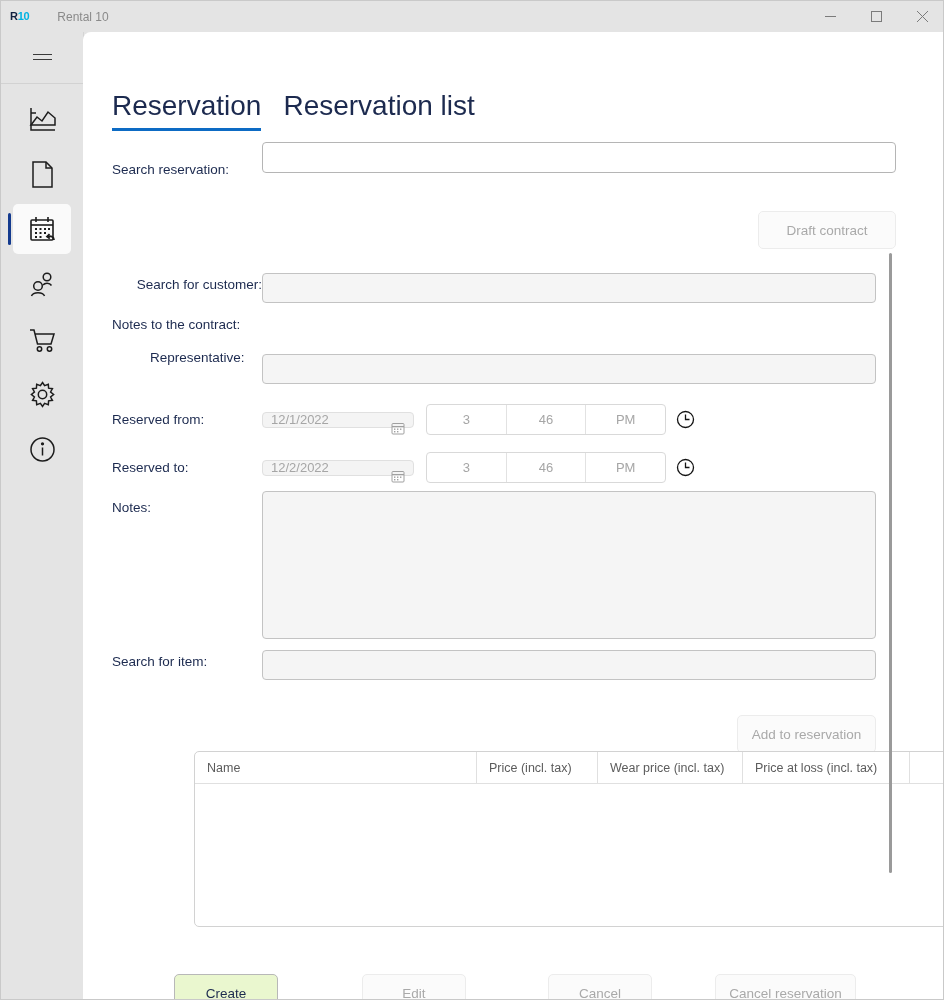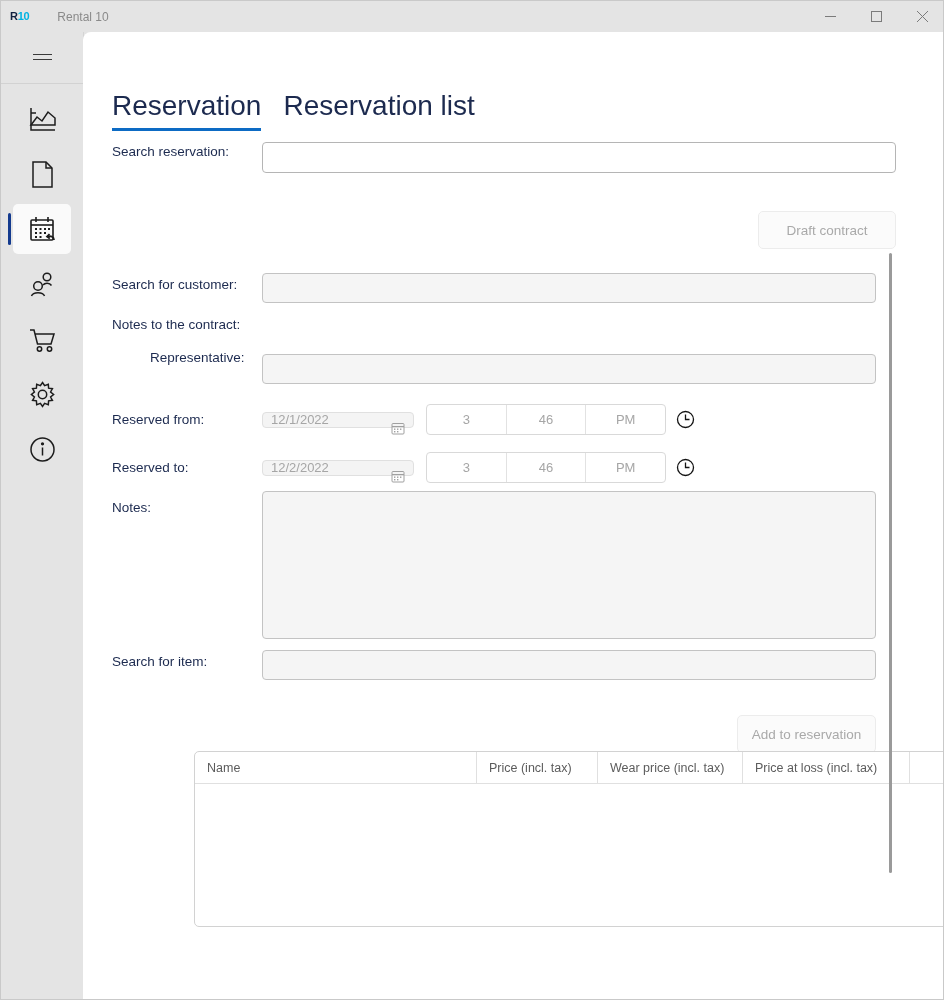--- a/index.html
+++ b/index.html
@@ -439,29 +439,29 @@
 
   <div class="content">
 
     <div class="tabs">
       <div class="tab active">Reservation</div>
       <div class="tab">Reservation list</div>
     </div>
 
     <div class="form">
 
-      <div class="row" style="left:29px; top:0px;">
+      <div class="row" style="left:29px; top:18px;">
         <div class="lbl" style="width:150px;">Search reservation:</div>
       </div>
       <div class="inp white" style="position:absolute; left:179px; top:-2px; width:634px;" title=""></div>
 
       <div class="btn" style="position:absolute; left:675px; top:47px; width:138px;">Draft contract</div>
 
       <div class="row" style="left:29px; top:133px;">
-        <div class="lbl" style="width:150px;">Search for customer:</div>
+        <div class="lbl" style="width:150px;text-align:right;">Search for customer:</div>
       </div>
       <div class="inp" style="position:absolute; left:179px; top:129px; width:614px;" title=""></div>
 
       <div class="row" style="left:29px; top:173px;">
         <div class="lbl">Notes to the contract:</div>
       </div>
 
       <div class="row" style="left:29px; top:206px;margin-left:38px;">
         <div class="lbl" style="width:150px;">Representative:</div>
       </div>
@@ -545,15 +545,21 @@
         <div class="th" style="width:121px;">Price (incl. tax)</div>
         <div class="th" style="width:145px;">Wear price (incl. tax)</div>
         <div class="th" style="width:167px;">Price at loss (incl. tax)</div>
         <div class="th" style="width:47px;"></div>
       </div>
       <div class="tbody"></div>
     </div>
 
     <div class="scrollbar"></div>
 
+    <div class="bottom-bar">
+      <div class="btn primary" style="left:91px; width:104px;">Create</div>
+      <div class="btn" style="left:279px; width:104px;">Edit</div>
+      <div class="btn" style="left:465px; width:104px;">Cancel</div>
+      <div class="btn" style="left:632px; width:141px;">Cancel reservation</div>
+    </div>
 
   </div>
 </div>
 
 </body></html>

